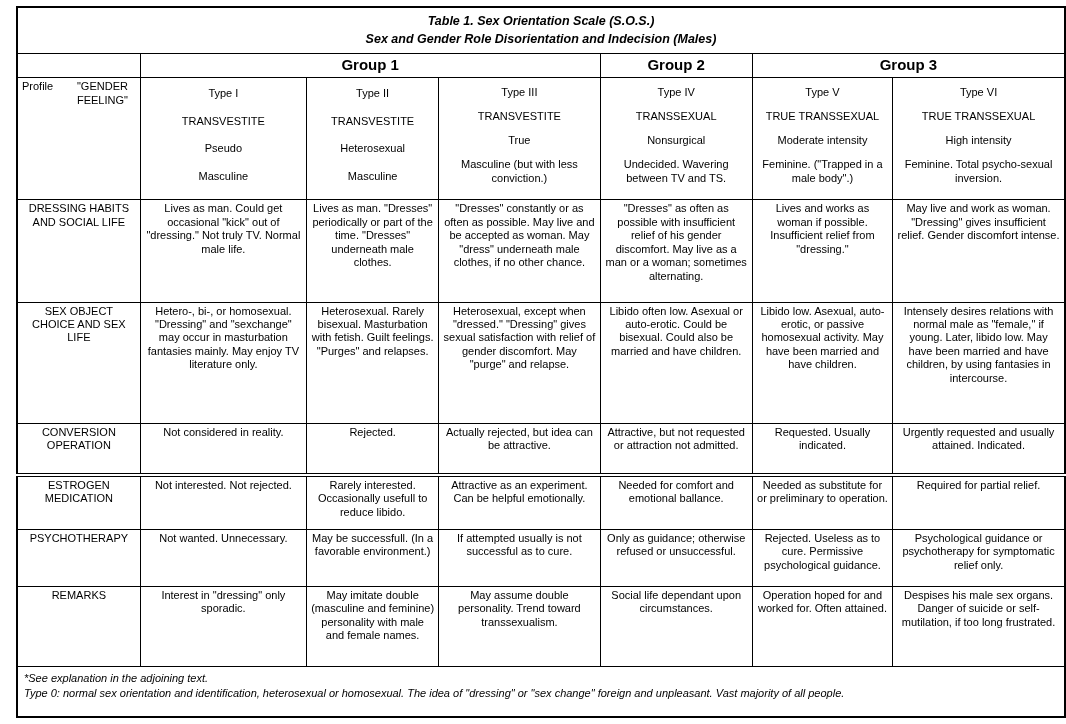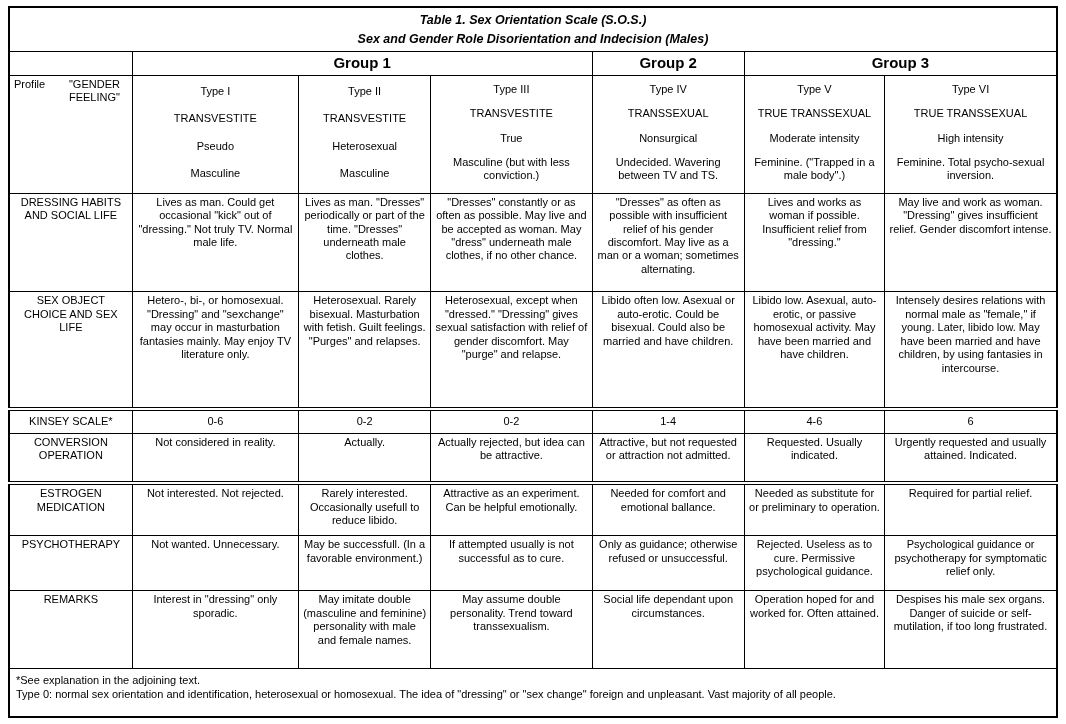--- a/index.html
+++ b/index.html
@@ -7,21 +7,21 @@
   body {
     font-family: "Liberation Sans", sans-serif;
     color: #000;
     width: 1066px;
     height: 724px;
     position: relative;
   }
   .sheet { width: 1066px; height: 724px; position: relative; background: #fff; }
   table.sos {
     position: absolute;
-    left: 8px; top: 6px;
+    left: 16px; top: 6px;
     width: 1050px; height: 712px;
     border: 2px solid #000;
     border-collapse: collapse;
     table-layout: fixed;
     background: #fff;
   }
   td {
     border: 1px solid #000;
     padding: 2px 4px;
     font-size: 11px;
@@ -42,21 +42,21 @@
   
   .h-dress td   { height: 97px; }
   .h-sex td     { height: 115px; }
   .h-kinsey td  { height: 24px; vertical-align: middle; border-top: 4px double #000; }
   .h-conv td    { height: 49px; }
   .h-estro td   { height: 52px; border-top: 4px double #000; }
   .h-psych td   { height: 54px; margin-top: 48px; }
   .h-remarks td { height: 76px; }
   .label-cell { text-align: center; }
   
-  .r-foot td { height: 48px; text-align: left; vertical-align: top; padding: 4px 6px; }
+  .r-foot td { height: 48px; text-align: left; vertical-align: top; padding: 4px 6px; font-style: italic; }
   .foot-line { font-size: 11px; line-height: 1.35; }
 </style>
 </head>
 <body>
 
 <div class="sheet">
   <table class="sos">
     <colgroup>
       <col style="width:123px">
       <col style="width:166px">
@@ -152,34 +152,25 @@
     <tr class="h-sex">
       <td class="label-cell">SEX OBJECT CHOICE AND SEX LIFE</td>
       <td>Hetero-, bi-, or homosexual. "Dressing" and "sexchange" may occur in masturbation fantasies mainly. May enjoy TV literature only.</td>
       <td>Heterosexual. Rarely bisexual. Masturbation with fetish. Guilt feelings. "Purges" and relapses.</td>
       <td>Heterosexual, except when "dressed." "Dressing" gives sexual satisfaction with relief of gender discomfort. May "purge" and relapse.</td>
       <td>Libido often low. Asexual or auto-erotic. Could be bisexual. Could also be married and have children.</td>
       <td>Libido low. Asexual, auto-erotic, or passive homosexual activity. May have been married and have children.</td>
       <td>Intensely desires relations with normal male as "female," if young. Later, libido low. May have been married and have children, by using fantasies in intercourse.</td>
     </tr>
 
-    <tr class="h-kinsey">
-      <td class="label-cell">KINSEY SCALE*</td>
-      <td>0-6</td>
-      <td>0-2</td>
-      <td>0-2</td>
-      <td>1-4</td>
-      <td>4-6</td>
-      <td>6</td>
-    </tr>
 
     <tr class="h-conv">
       <td class="label-cell">CONVERSION OPERATION</td>
       <td>Not considered in reality.</td>
-      <td>Actually.</td>
+      <td>Rejected.</td>
       <td>Actually rejected, but idea can be attractive.</td>
       <td>Attractive, but not requested or attraction not admitted.</td>
       <td>Requested. Usually indicated.</td>
       <td>Urgently requested and usually attained. Indicated.</td>
     </tr>
 
     <tr class="h-estro">
       <td class="label-cell">ESTROGEN MEDICATION</td>
       <td>Not interested. Not rejected.</td>
       <td>Rarely interested. Occasionally usefull to reduce libido.</td>

